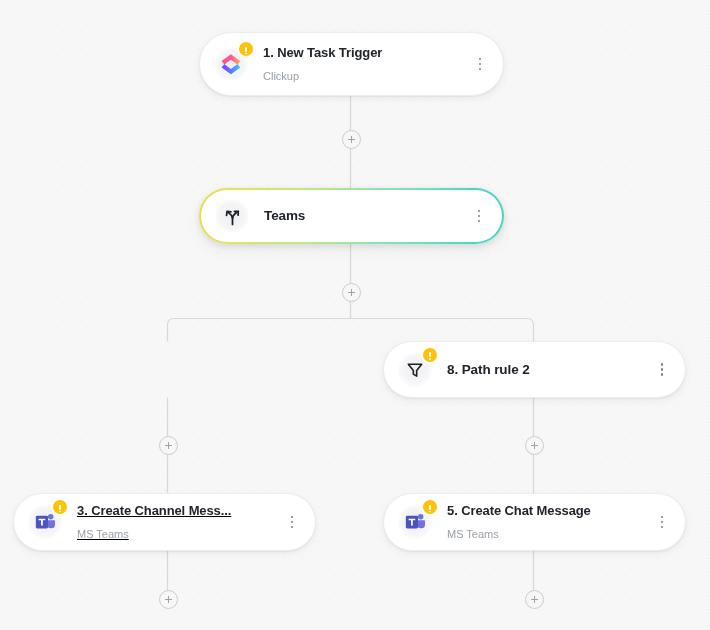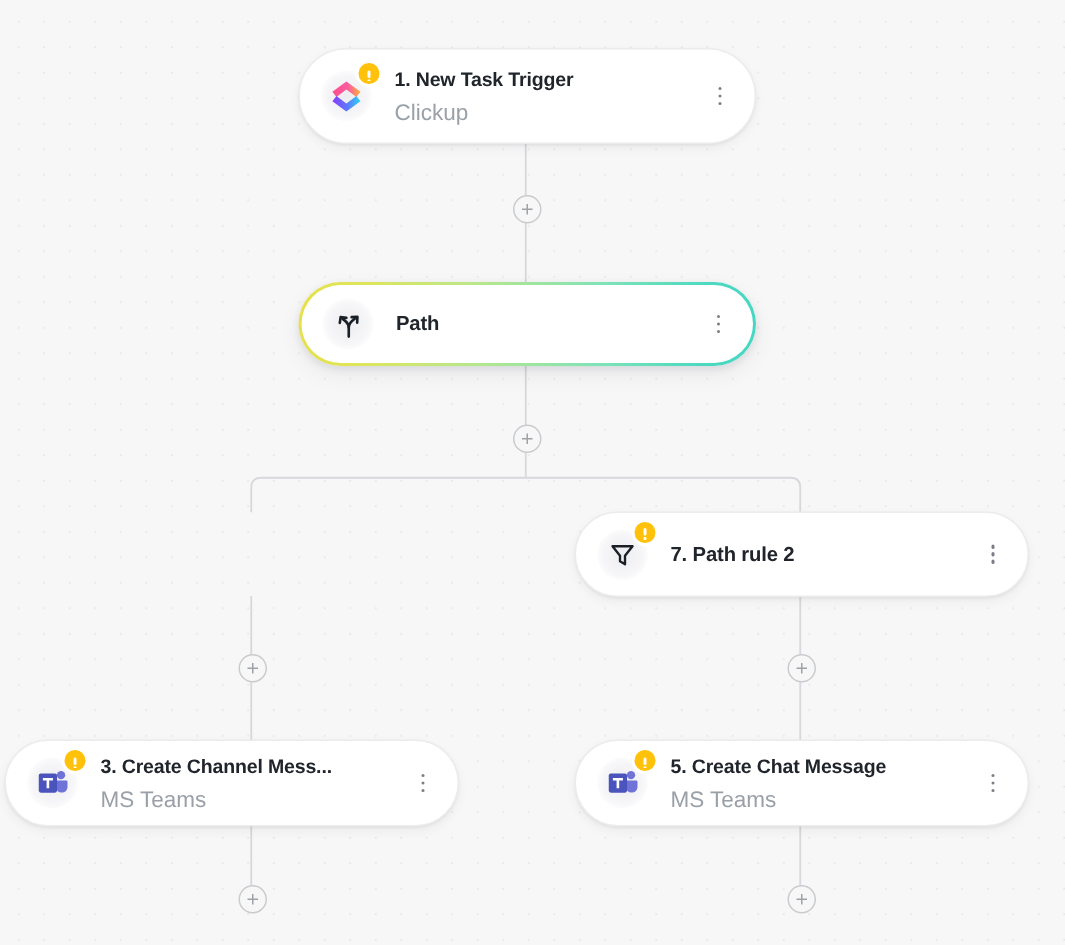--- a/index.html
+++ b/index.html
@@ -84,21 +84,21 @@
     display:flex;flex-direction:column;justify-content:center;
     min-width:0;flex:1 1 auto;
   }
   .title{
     font-size:13px;font-weight:bold;color:#20242b;
     letter-spacing:-0.1px;line-height:16px;
     white-space:nowrap;overflow:hidden;
   }
   .title.solo{font-size:13.5px;font-weight:bold;}
   .subtitle{
-    font-size:15px;color:#9aa0a8;line-height:14px;margin-top:8px;
+    font-size:11px;color:#9aa0a8;line-height:14px;margin-top:8px;
     white-space:nowrap;
   }
 
   .kebab{
     width:26px;height:30px;
     margin-right:10px;flex:0 0 26px;
     display:flex;flex-direction:column;align-items:center;justify-content:center;
     gap:2.5px;cursor:pointer;
   }
   .kebab span{width:2.4px;height:2.4px;border-radius:50%;background:#7a7f87;display:block;}
@@ -184,51 +184,51 @@
     <div class="inner">
       <div class="icon-wrap">
         <svg width="21" height="21" viewBox="0 0 24 24" fill="none" stroke="#1b1f26" stroke-width="2" stroke-linecap="round" stroke-linejoin="round">
           <path d="M12 21 L12 14 C12 10.5 9.2 9 7.2 7.4"></path>
           <path d="M12 14 C12 10.5 14.6 9 16.6 7.4"></path>
           <polyline points="5.2,10.6 5.8,6.2 10.2,6.8"></polyline>
           <polyline points="14.2,6.2 18.6,6.0 18.4,10.4"></polyline>
         </svg>
       </div>
       <div class="labels">
-        <div class="title solo">Path</div>
+        <div class="title solo">Teams</div>
       </div>
       <div class="kebab">
         <span></span>
           <span></span>
           <span></span>
       </div>
     </div>
   </div>
 
 
   <div class="node plain" style="left:383px;top:341px;width:303px;height:57px;">
     <div class="icon-wrap">
       <svg width="20" height="20" viewBox="0 0 24 24" fill="none" stroke="#1b1f26" stroke-width="1.9" stroke-linejoin="round" stroke-linecap="round">
         <path d="M4 5 H20 L14 12.6 V19.4 L10 17 V12.6 Z"></path>
       </svg>
       <span class="badge">
           <i></i>
         </span>
     </div>
     <div class="labels">
-      <div class="title solo">7. Path rule 2</div>
-    </div>
-    <div class="kebab">
-      <span></span>
-        <span></span>
-        <span></span>
-    </div>
-  </div>
-
-  <div class="node plain" style="left:3px;top:493px;width:303px;height:58px;">
+      <div class="title solo">8. Path rule 2</div>
+    </div>
+    <div class="kebab">
+      <span></span>
+        <span></span>
+        <span></span>
+    </div>
+  </div>
+
+  <div class="node plain" style="left:13px;top:493px;width:303px;height:58px;text-decoration:underline;">
     <div class="icon-wrap">
       <svg width="22" height="22" viewBox="0 0 24 24">
         <ellipse cx="18.2" cy="6.3" rx="3.0" ry="3.0" fill="#6f72d6"></ellipse>
         <path d="M15.4 10.1 H22.0 a0.9 0.9 0 0 1 0.9 0.9 v4.0
                  a3.9 3.9 0 0 1 -3.9 3.9 h-0.6 a3.9 3.9 0 0 1 -3.9 -3.9 z" fill="#6f72d6"></path>
         <rect x="2.0" y="5.1" width="13.3" height="13.9" rx="1.5" fill="#4b53bc"></rect>
         <path d="M5.0 8.4 H12.3 V10.1 H9.6 V15.9 H7.7 V10.1 H5.0 Z" fill="#ffffff"></path>
       </svg>
       <span class="badge">
           <i></i>

